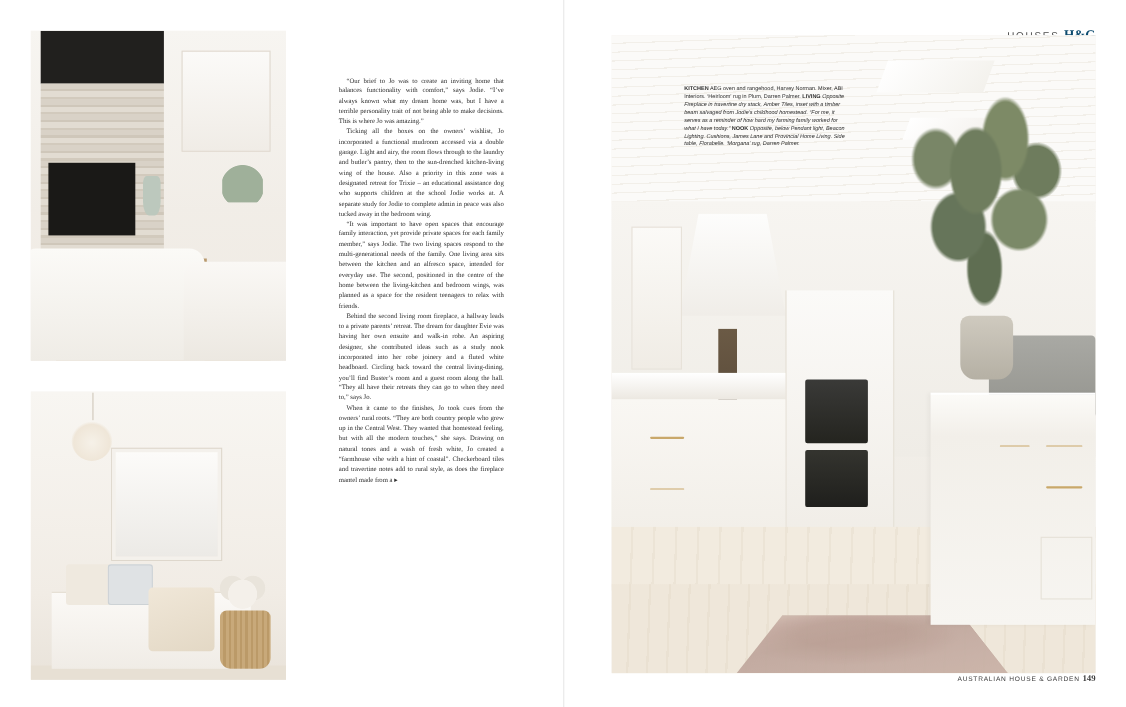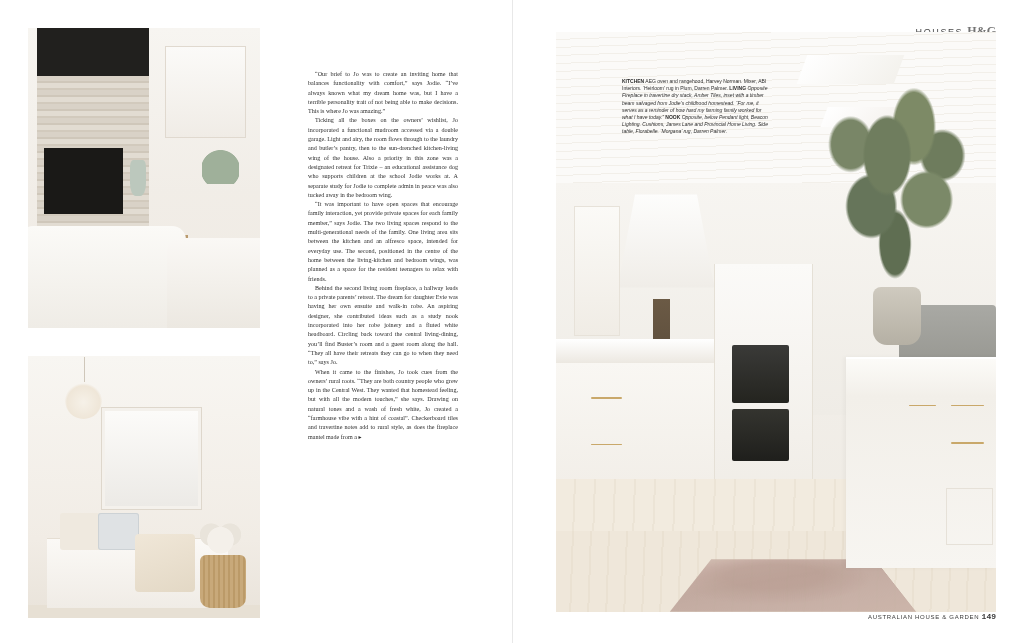--- a/index.html
+++ b/index.html
@@ -208,21 +208,21 @@
     font-family: "Liberation Sans", sans-serif;
     font-size: 9px;
     letter-spacing: 1.6px;
     color: #4a4a4a;
   }
   .running-head .hg {
     font-family: "Liberation Serif", serif;
     font-weight: bold;
     font-size: 12px;
     letter-spacing: 0;
-    color: #737373;
+    color: #0c4a6e;
   }
 
   
   .photo-kitchen {
     position: absolute;
     left: 44px;
     top: 32px;
     width: 440px;
     height: 580px;
     overflow: hidden;
@@ -370,21 +370,21 @@
   .footer {
     position: absolute;
     right: 28px;
     bottom: 22px;
     font-family: "Liberation Sans", sans-serif;
     font-size: 6px;
     letter-spacing: 0.7px;
     color: #3a3a3a;
   }
   .footer .pg {
-    font-family: Liberation Mono, monospace;
+    font-family: Liberation Serif, serif;
     font-weight: bold;
     font-size: 8px;
     letter-spacing: 0;
   }
 </style>
 </head>
 <body>
 
 <div class="spread">
 

